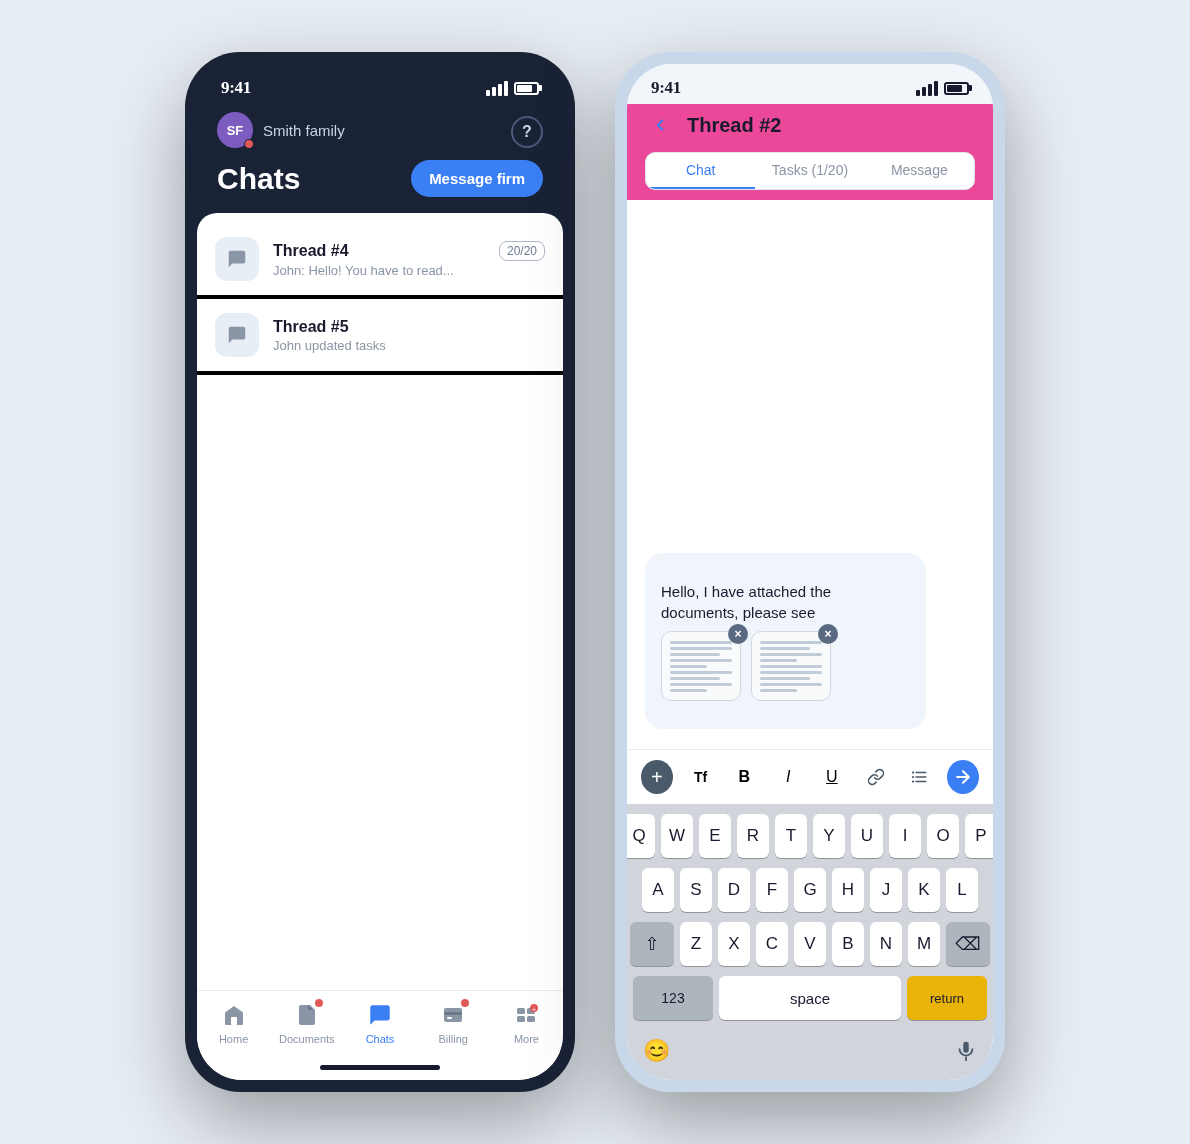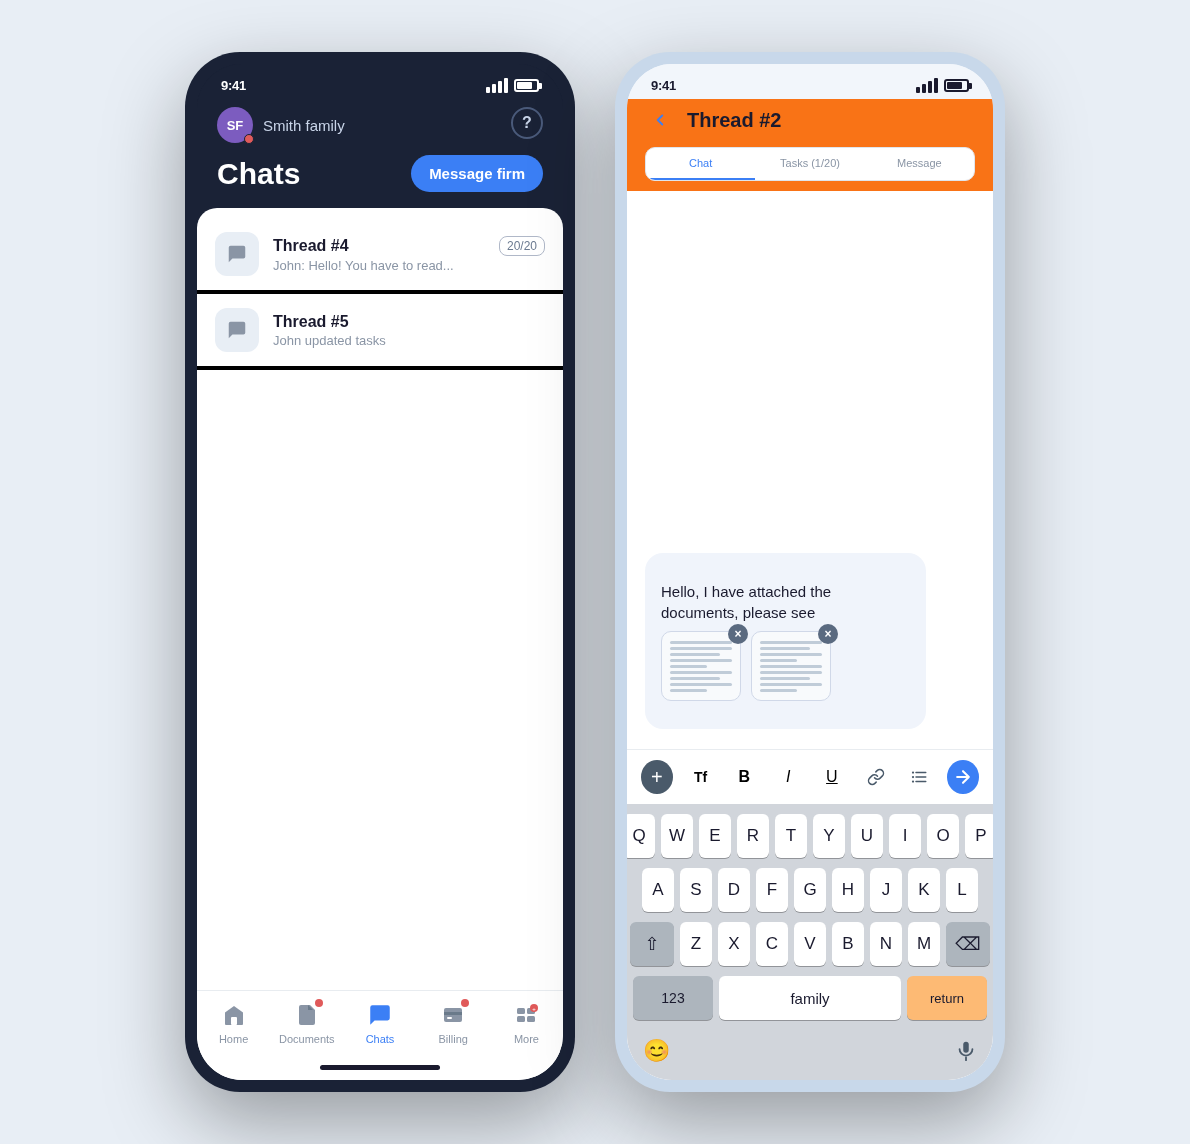--- a/index.html
+++ b/index.html
@@ -48,23 +48,24 @@
     }
     .phone:not(.light) .status-bar {
       background: #1a2236;
       color: white;
     }
     .phone.light .status-bar {
       background: #f2f6fb;
       color: #1a1a1a;
     }
     .status-time {
-      font-size: 13px;
+      font-size: 17px;
       font-weight: 600;
       letter-spacing: -0.3px;
+      font-family: Liberation Serif, serif;
     }
     .status-icons {
       display: flex;
       align-items: center;
       gap: 6px;
     }
     .signal-bars {
       display: flex;
       align-items: flex-end;
       gap: 2px;
@@ -107,21 +108,21 @@
       background: #1a2236;
     }
     .left-phone .phone-header {
       background: #1a2236;
       color: white;
       padding: 8px 20px 16px;
       flex-shrink: 0;
     }
     .left-phone .header-top {
       display: flex;
-      align-items: flex-start;
+      align-items: flex-end;
       justify-content: space-between;
       margin-bottom: 12px;
     }
     .user-info {
       display: flex;
       align-items: center;
       gap: 10px;
     }
     .avatar {
       width: 36px;
@@ -326,21 +327,21 @@
       display: flex;
       background: white;
       border-radius: 10px;
       border: 1px solid #e0e5ec;
       overflow: hidden;
     }
     .tab-item {
       flex: 1;
       padding: 9px 4px;
       text-align: center;
-      font-size: 11px;
+      font-size: 14px;
       font-weight: 500;
       color: #8a95a5;
       cursor: pointer;
     }
     .tab-item.active {
       color: #3b7ff5;
       border-bottom: 2px solid #3b7ff5;
     }
 
     
@@ -490,21 +491,21 @@
       max-width: 100px;
     }
     .key.space {
       flex: 4;
       max-width: 200px;
       background: white;
     }
     .key.return-key {
       min-width: 80px;
       max-width: 100px;
-      background: #fdba74;
+      background: #eab308;
       font-size: 13px;
     }
     .kb-action-bar {
       display: flex;
       justify-content: space-between;
       align-items: center;
       padding: 8px 10px 10px;
       background: #d1d5db;
     }
     .kb-emoji {
@@ -671,21 +672,21 @@
           <span style="height:9px;"></span>
           <span style="height:12px;"></span>
           <span style="height:15px;"></span>
         </div>
         <div class="battery-icon" style="color:#1a1a2e;">
           <div class="battery-fill" style="background:#1a1a2e;"></div>
         </div>
       </div>
     </div>
 
-    <div class="phone-header right-phone" style="background:#f97316; padding:6px 18px 10px;">
+    <div class="phone-header right-phone" style="background:#ec4899; padding:6px 18px 10px;">
       <div class="thread-header-nav">
         <div class="back-btn">
           <svg width="18" height="18" viewBox="0 0 24 24" fill="none">
             <path d="M15 18l-6-6 6-6" stroke="#3b7ff5" stroke-width="2.5" stroke-linecap="round" stroke-linejoin="round"></path>
           </svg>
         </div>
         <span class="thread-title">Thread #2</span>
       </div>
       <div class="tab-bar">
         <div class="tab-item active">Chat</div>
@@ -796,21 +797,21 @@
           <div class="key">C</div>
           <div class="key">V</div>
           <div class="key">B</div>
           <div class="key">N</div>
           <div class="key">M</div>
           <div class="key special" style="font-size:18px;">⌫</div>
         </div>
 
         <div class="keyboard-row">
           <div class="key special wide" style="font-size:14px;">123</div>
-          <div class="key space" style="font-size:15px;">family</div>
+          <div class="key space" style="font-size:15px;">space</div>
           <div class="key return-key" style="font-size:13px;">return</div>
         </div>
 
         <div class="kb-action-bar">
           <span class="kb-emoji">😊</span>
           <span class="kb-mic">
             <svg width="22" height="22" viewBox="0 0 24 24" fill="none">
               <rect x="9" y="2" width="6" height="12" rx="3" fill="#4a5a6a"></rect>
               <path d="M5 10a7 7 0 0 0 14 0" stroke="#4a5a6a" stroke-width="2" stroke-linecap="round"></path>
               <line x1="12" y1="19" x2="12" y2="22" stroke="#4a5a6a" stroke-width="2" stroke-linecap="round"></line>

